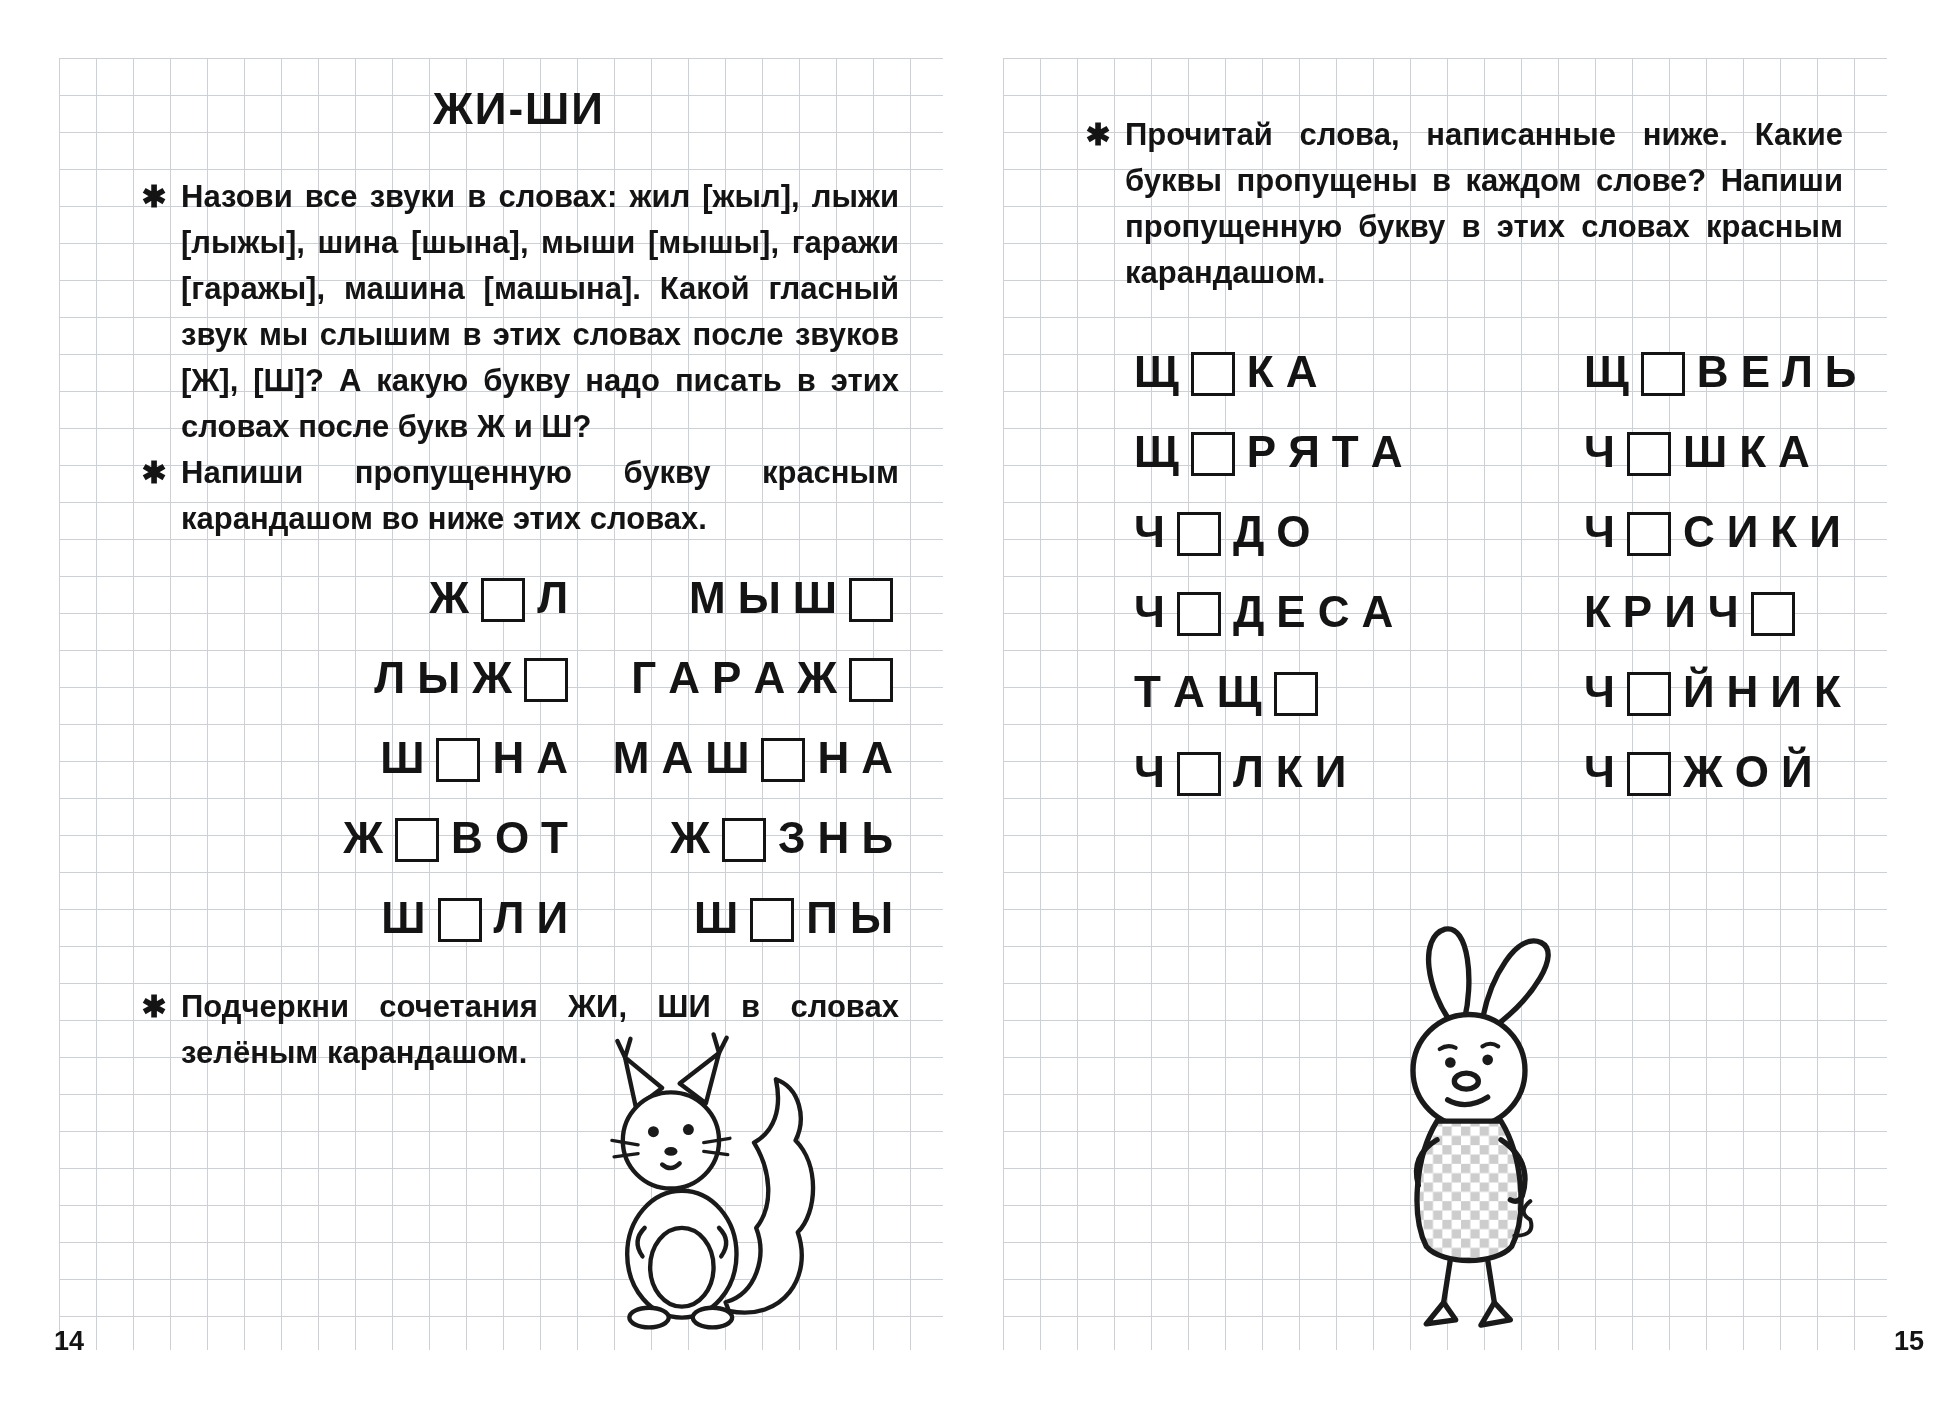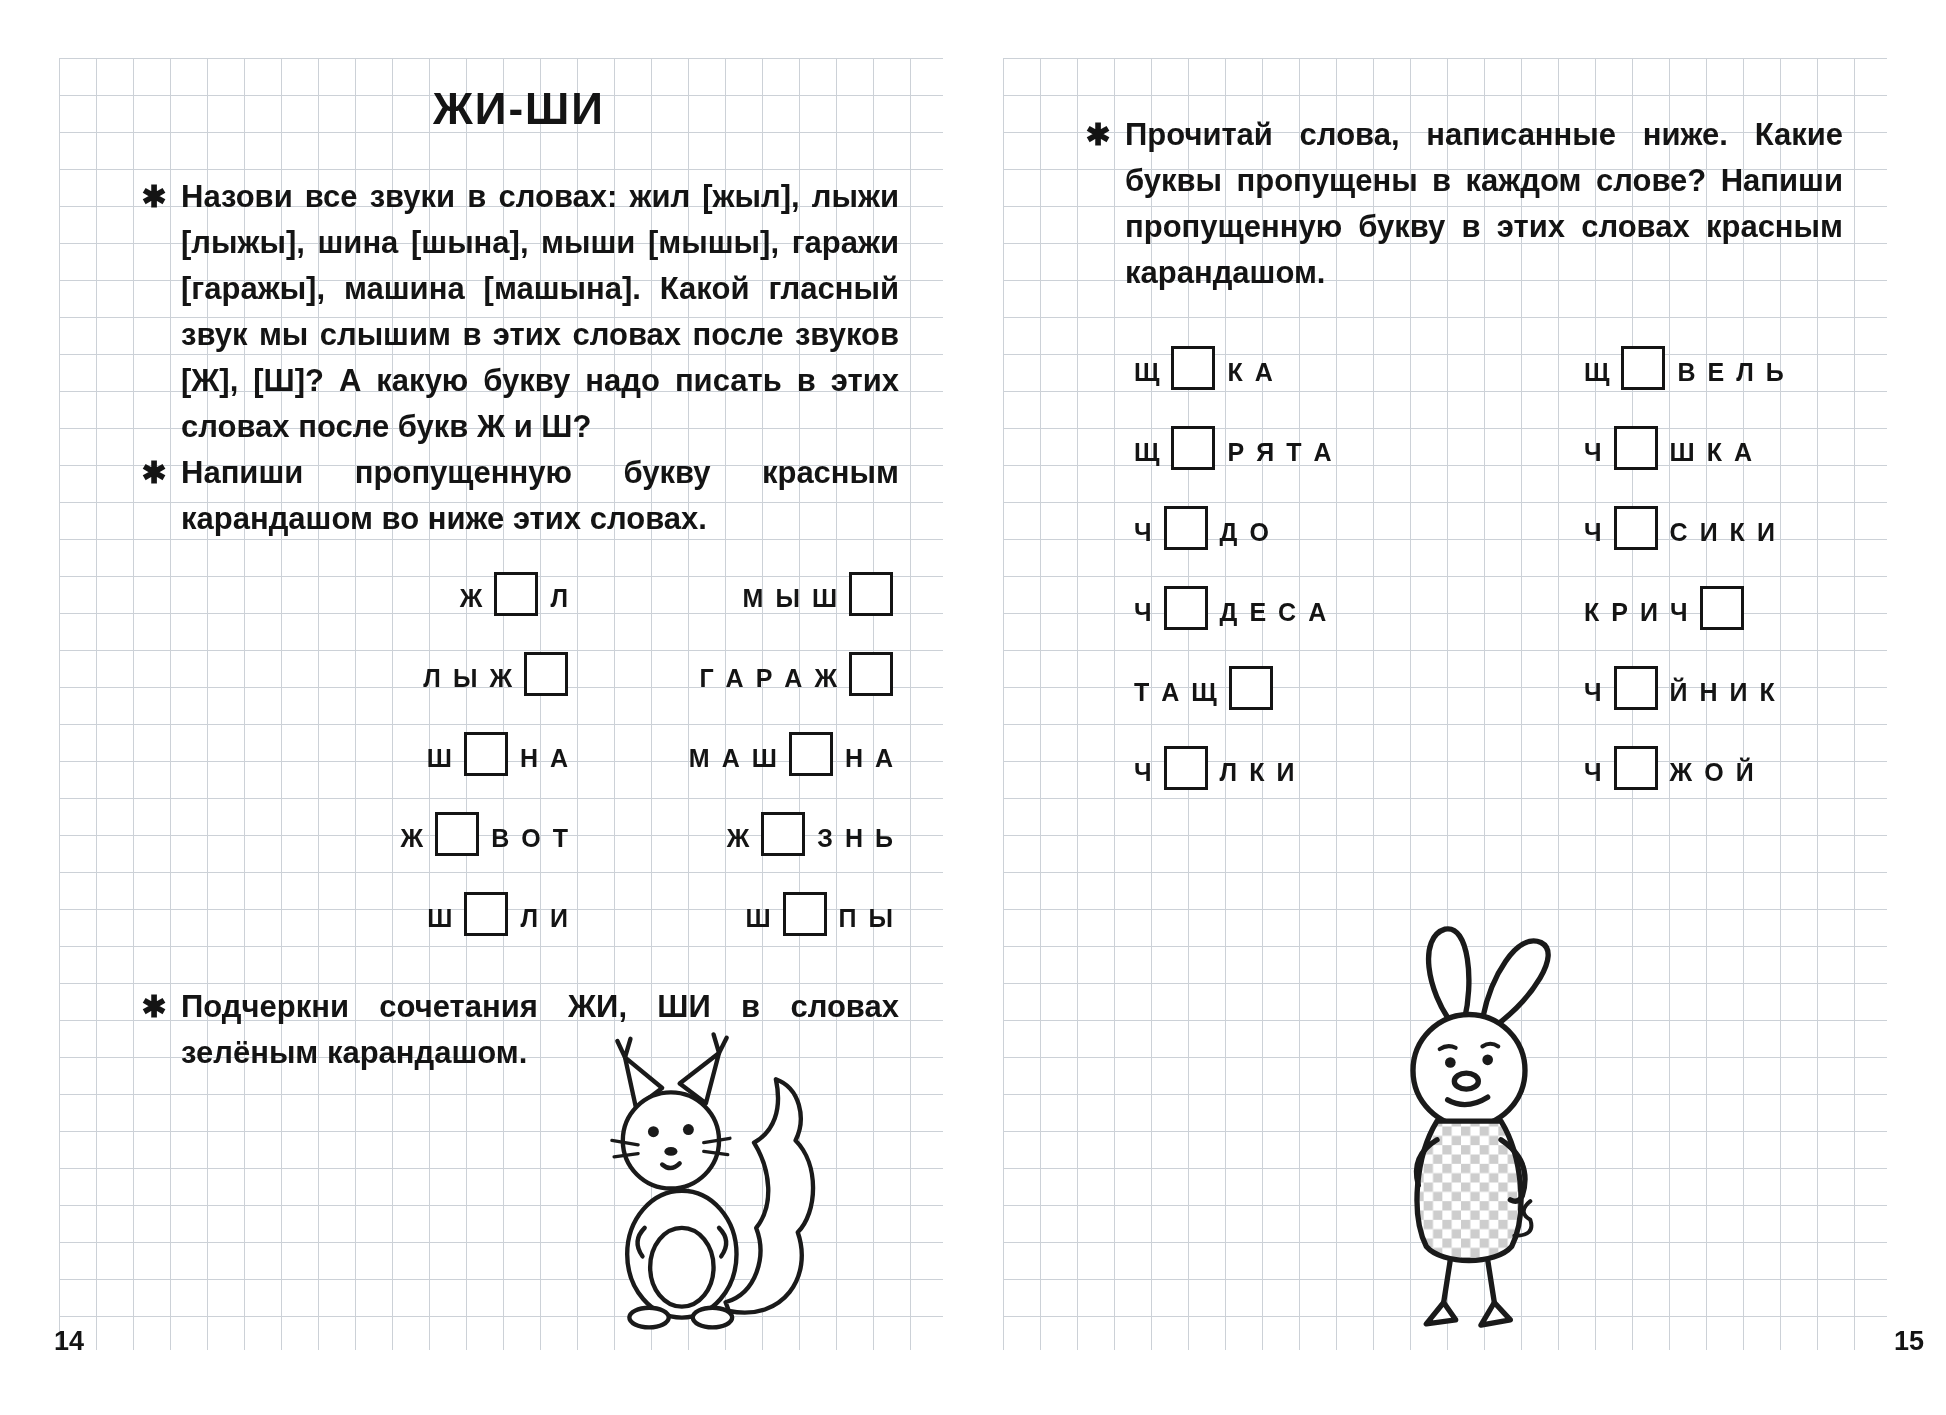--- a/index.html
+++ b/index.html
@@ -49,21 +49,21 @@
     line-height: 46px;
     text-align: center;
   }
   .task .task-text {
     flex: 1;
     text-align: justify;
   }
   .words {
     display: grid;
     row-gap: 24px;
-    font-size: 25px;
+    font-size: 44px;
     font-weight: bold;
     line-height: 56px;
   }
   .words-left {
     margin: 28px 0 0 75px;
     grid-template-columns: 360px auto;
     text-align: right;
   }
   .words-right {
     margin: 48px 0 0 45px;

